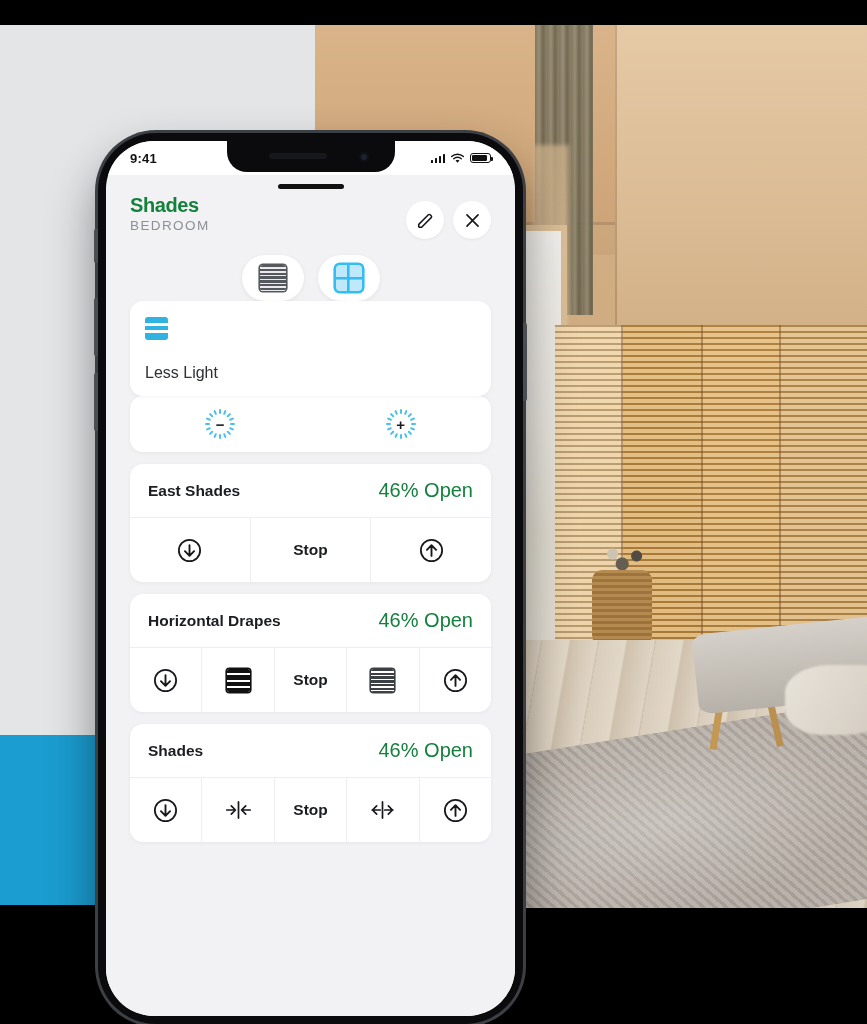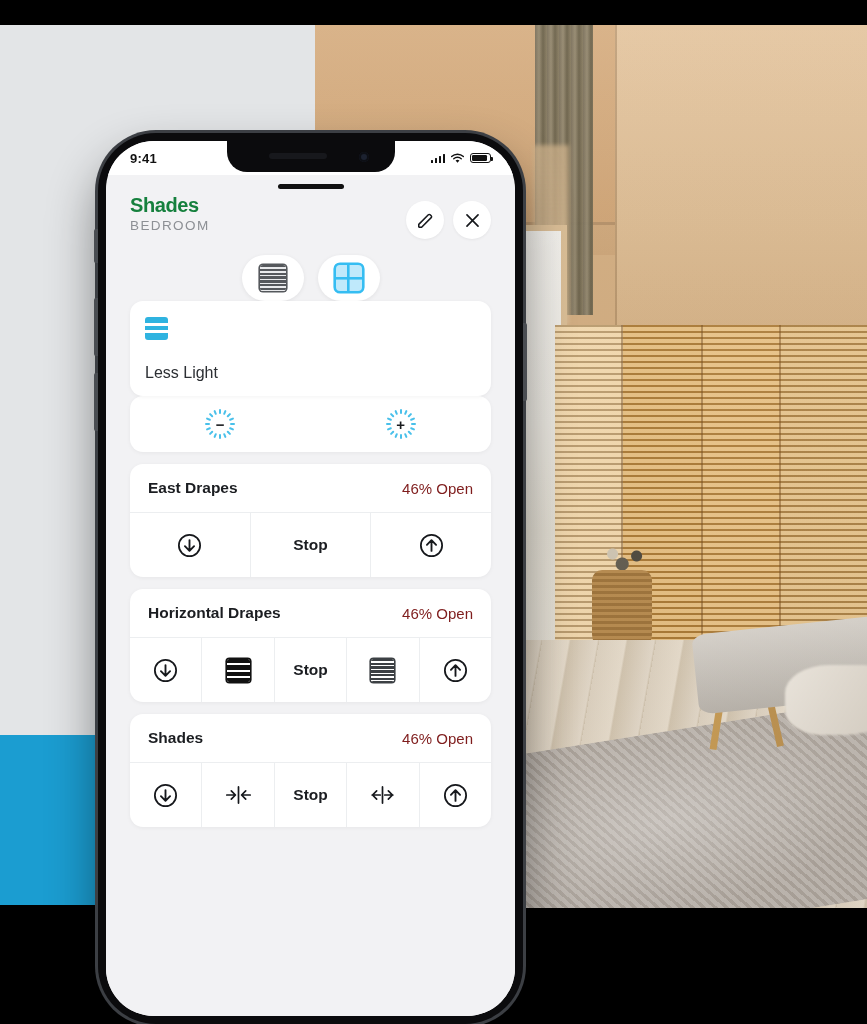--- a/index.html
+++ b/index.html
@@ -262,21 +262,21 @@
   .dim-sign {
     position:absolute; left:50%; top:50%; transform:translate(-50%,-50%);
     font-size:15px; font-weight:700; color:#1a1c1f; line-height:1;
   }
 
   .dev-head {
     display:flex; align-items:center; justify-content:space-between;
     padding:15px 18px; border-bottom:1px solid #eceef0;
   }
   .dev-name { font-size:15.5px; font-weight:700; color:#1b1d21; }
-  .dev-state { font-size:15px; color:#7f1d1d; }
+  .dev-state { font-size:20px; color:#15803d; }
   .dev-ctrls { display:flex; height:64px; }
   .ctrl {
     flex:1; display:flex; align-items:center; justify-content:center;
     border-right:1px solid #eceef0;
   }
   .ctrl:last-child { border-right:none; }
   .ctrl-label { font-size:15.5px; font-weight:700; color:#1b1d21; }
   .arrow-c { width:25px; height:25px; }
   .bar-wide {
     width:23px; height:23px; border-radius:2.5px;
@@ -501,21 +501,21 @@
                   <i></i>
                 </span>
               <span class="dim-sign">+</span>
             </div>
           </div>
         </div>
 
         <div id="devices">
             <div class="card">
               <div class="dev-head">
-                <span class="dev-name">East Drapes</span>
+                <span class="dev-name">East Shades</span>
                 <span class="dev-state">46% Open</span>
               </div>
               <div class="dev-ctrls">
                 <div class="ctrl">
                   <svg class="arrow-c" viewBox="0 0 24 24">
                     <circle cx="12" cy="12" r="10.2" fill="none" stroke="#16181c" stroke-width="1.7"></circle>
                     <path d="M12 6.8v10M7.6 12.6L12 17.1l4.4-4.5" fill="none" stroke="#16181c" stroke-width="1.8" stroke-linecap="round" stroke-linejoin="round"></path>
                   </svg>
                 </div>
                 <div class="ctrl">

